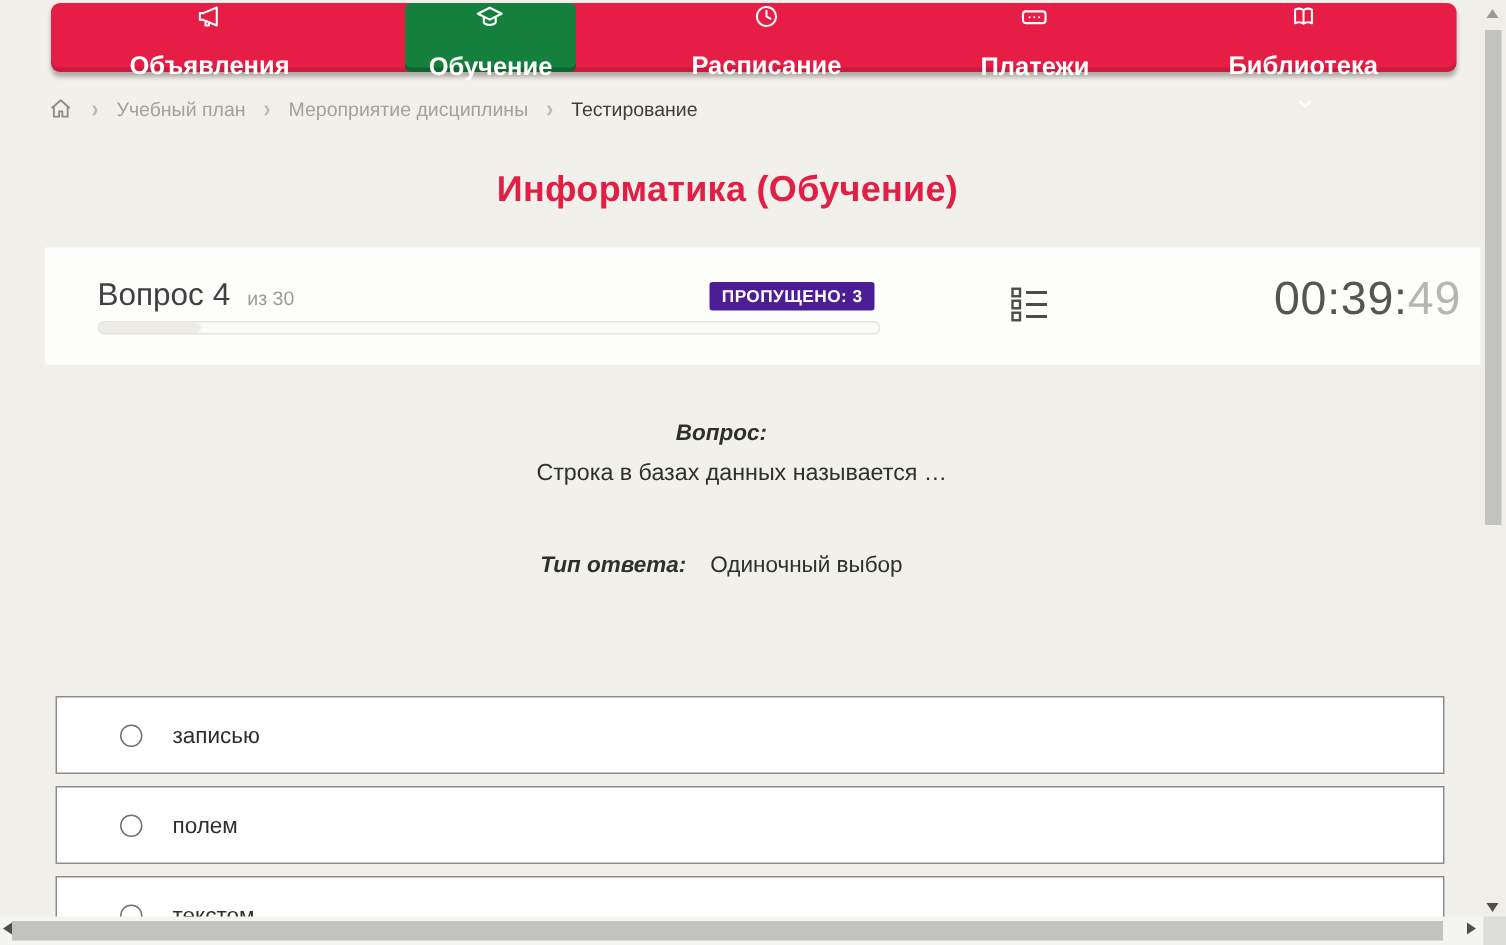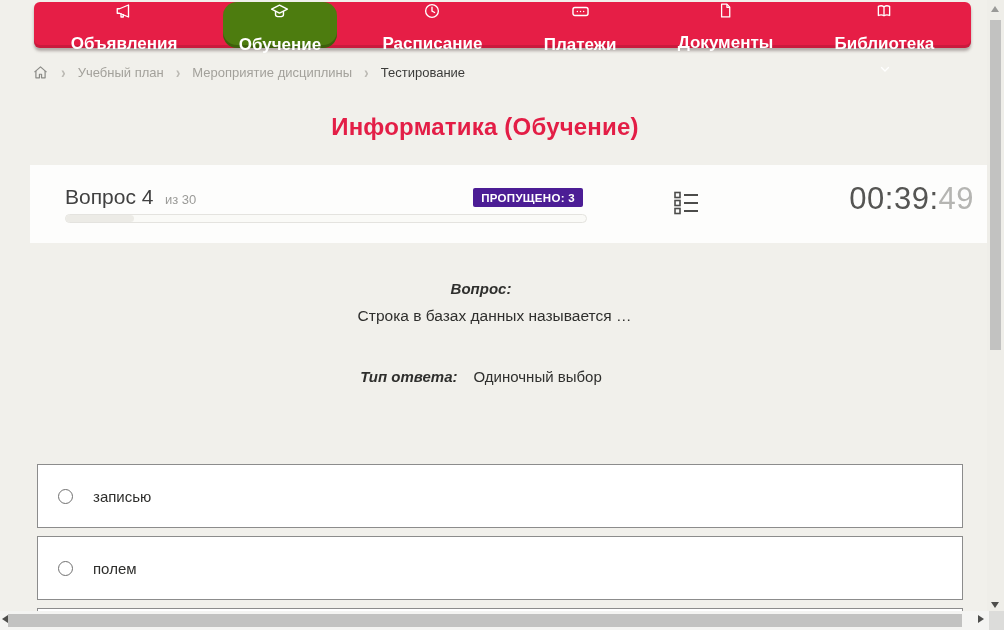--- a/index.html
+++ b/index.html
@@ -18,21 +18,21 @@
     display:flex; align-items:stretch; justify-content:space-around;
     box-shadow:0 3px 3px rgba(60,40,40,.35), inset 0 -3px 0 rgba(0,0,0,.12);
     padding:0 6px;
   }
   .nav-item {
     display:flex; align-items:center; gap:9px;
     color:#fff; font-weight:bold; font-size:17px;
     padding:0 16px; cursor:pointer; white-space:nowrap;flex-direction:column;
   }
   .nav-item.active {
-    background:#4d7c0f; border-radius:14px;
+    background:#15803d; border-radius:4px;
     box-shadow:inset 0 -3px 0 rgba(0,0,0,.22);
   }
   .nav-item svg { flex:0 0 auto; }
   .nav-caret { margin-left:2px; display:flex; align-items:center; }
 
   
   .breadcrumb {
     position:absolute; left:32px; top:62px; height:20px;
     display:flex; align-items:center; gap:12px;
     font-size:13px; color:#a3a19b;
@@ -78,22 +78,22 @@
   
   .qbody { position:absolute; left:31px; top:280px; width:900px; font-size:15px; color:#2f2f2d;text-align:center; }
   .q-prompt-label { font-weight:bold; font-style:italic; font-size:15px; }
   .q-text { margin-top:10px; font-size:15.5px;margin-left:27px; }
   .q-type-row { margin-top:43px; }
   .q-type-label { font-weight:bold; font-style:italic; margin-right:16px; }
 
   
   .options { position:absolute; left:37px; top:464px; width:926px; }
   .option {
-    height:64px; background:#ffffff; border:1px solid #8c8c8c;
-    display:flex; align-items:center; padding-left:20px;
+    height:52px; background:#ffffff; border:1px solid #8c8c8c;
+    display:flex; align-items:center; padding-left:42px;
     margin-bottom:8px; cursor:pointer;
   }
   .radio {
     width:15px; height:15px; border:1px solid #707070; border-radius:50%;
     background:#fff; margin-right:20px; flex:0 0 auto; cursor:pointer;
   }
   .option-label { font-size:15px; color:#2e2e2c; }
 
   
   .vscroll { position:absolute; right:0; top:0; width:17px; height:630px; background:#efeee9; }
@@ -133,27 +133,20 @@
     <span>Расписание</span>
   </div>
   <div class="nav-item">
     <span><svg width="19" height="19" viewBox="0 0 24 24" fill="none" stroke="#fff" stroke-width="1.8">
           <rect x="2.5" y="7" width="19" height="10" rx="2.5"></rect>
           <circle cx="8" cy="12" r="0.9" fill="#fff" stroke="none"></circle>
           <circle cx="12" cy="12" r="0.9" fill="#fff" stroke="none"></circle>
           <circle cx="16" cy="12" r="0.9" fill="#fff" stroke="none"></circle>
         </svg></span>
     <span>Платежи</span>
-  </div>
-  <div class="nav-item">
-    <span><svg width="17" height="17" viewBox="0 0 24 24" fill="none" stroke="#fff" stroke-width="1.8" stroke-linejoin="round">
-          <path d="M6.5 3h7.5l4 4.2V21h-11.5z"></path>
-          <path d="M14 3v4.5h4"></path>
-        </svg></span>
-    <span>Документы</span>
   </div>
   <div class="nav-item">
     <span><svg width="18" height="18" viewBox="0 0 24 24" fill="none" stroke="#fff" stroke-width="1.8" stroke-linejoin="round">
           <path d="M12 6.3C10 4.9 6.6 4.9 4.5 5.9V18c2.1-1 5.5-1 7.5.4 2-1.4 5.4-1.4 7.5-.4V5.9c-2.1-1-5.5-1-7.5.4z"></path>
           <path d="M12 6.3V18.4"></path>
         </svg></span>
     <span>Библиотека</span>
     <span class="nav-caret">
         <svg width="12" height="12" viewBox="0 0 24 24" fill="none" stroke="#fff" stroke-width="2.6" stroke-linecap="round">
           <path d="M5 9l7 7 7-7"></path>

